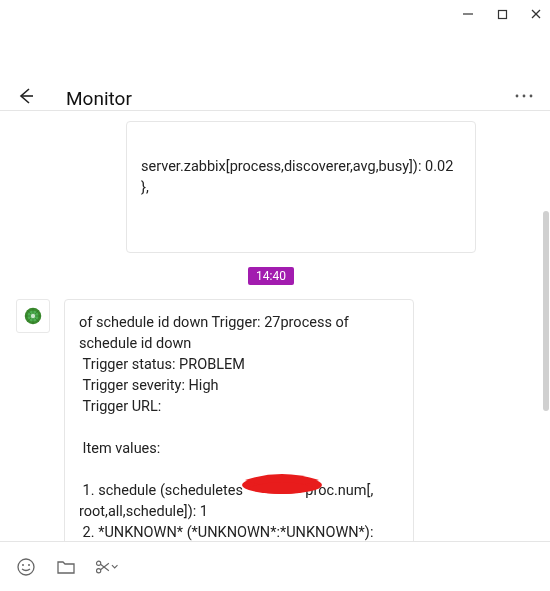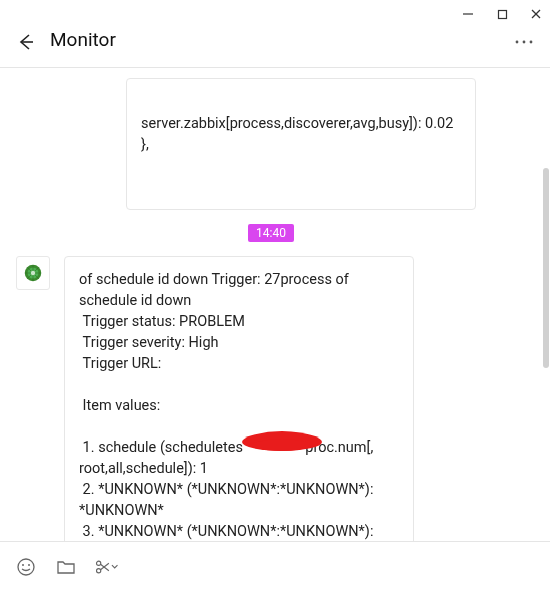--- a/index.html
+++ b/index.html
@@ -1,32 +1,32 @@
 <!DOCTYPE html>
 <html><head>
   <meta charset="utf-8">
   <style>
     * { margin: 0; padding: 0; box-sizing: border-box; font-family: -apple-system, BlinkMacSystemFont, "Segoe UI", Roboto, sans-serif; }
     body { width: 550px; height: 591px; background: #fff; display: flex; flex-direction: column; overflow: hidden; }
     .titlebar { height: 28px; display: flex; justify-content: flex-end; align-items: center; padding-right: 6px; gap: 18px; }
     .titlebar .tb-btn { width: 16px; height: 16px; display: flex; align-items: center; justify-content: center; color: #333; font-size: 13px; }
-    .header { height: 40px; display: flex; align-items: flex-start; padding: 0 12px; border-bottom: 1px solid #e5e5e5; gap: 10px; }
+    .header { height: 40px; display: flex; align-items: flex-end; padding: 0 12px; border-bottom: 1px solid #e5e5e5; gap: 26px; margin-top: 43px; }
     .header .back-btn { width: 28px; height: 28px; display: flex; align-items: center; justify-content: center; color: #222; }
     .header .title { font-size: 19px; font-weight: 400; flex: 1; color: #111; }
     .header .more { width: 28px; height: 28px; display: flex; align-items: center; justify-content: center; color: #444; font-size: 20px; letter-spacing: 1px; }
     .chat-area { flex: 1; overflow-y: auto; padding: 10px 18px 10px 10px; position: relative; background: #fff; }
     .msg-row { display: flex; margin-bottom: 14px; }
     .msg-row.noavatar { padding-left: 60px; justify-content: center; }
     .avatar { width: 34px; height: 34px; border-radius: 3px; margin-right: 14px; flex-shrink: 0; background: #fff; border: 1px solid #e8e8e8; display: flex; align-items: center; justify-content: center; margin-left: 6px; }
     .avatar svg { width: 22px; height: 22px; }
     .bubble { background: #fff; border: 1px solid #e6e6e6; border-radius: 4px; padding: 12px 14px; max-width: 350px; font-size: 14.5px; line-height: 1.45; color: #222; white-space: pre-wrap; word-break: break-word; position: relative; }
     .bubble.cut { overflow: hidden; }
     .bubble.cut .cutline { margin-top: -20px; display: block; }
     .timestamp-row { display: flex; justify-content: center; margin: 8px 0 14px; }
-    .timestamp { background: #d946ef; color: #fff; font-size: 12px; padding: 2px 8px; border-radius: 2px; }
+    .timestamp { background: #a21caf; color: #fff; font-size: 12px; padding: 2px 8px; border-radius: 2px; }
     .redact { position: relative; display: inline-block; }
     .redact svg { position: absolute; top: -10px; left: -6px; width: 90px; height: 30px; pointer-events: none; }
     .redact .placeholder { color: transparent; user-select: none; }
     .bottombar { height: 50px; border-top: 1px solid #e5e5e5; display: flex; align-items: center; padding: 0 14px; gap: 16px; }
     .bottombar .bb-btn { width: 24px; height: 24px; display: flex; align-items: center; justify-content: center; color: #555; }
     .scrollbar-track { position: absolute; right: 1px; top: 0; width: 6px; height: 100%; }
     .scrollbar-thumb { position: absolute; right: 0; top: 100px; width: 6px; height: 200px; background: #d0d0d0; border-radius: 3px; }
   </style>
 </head>
 <body>

